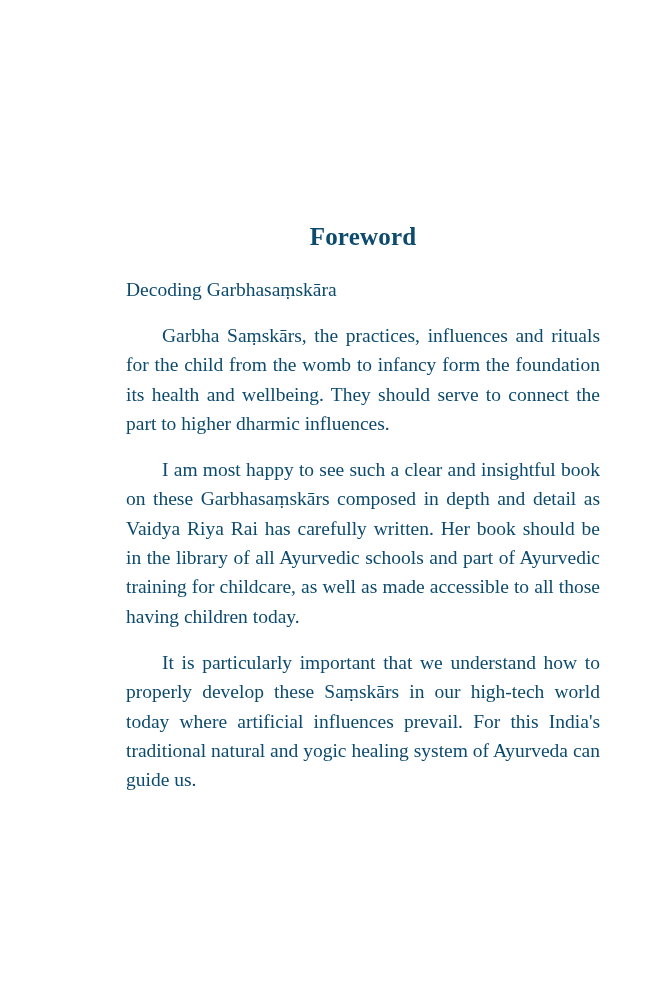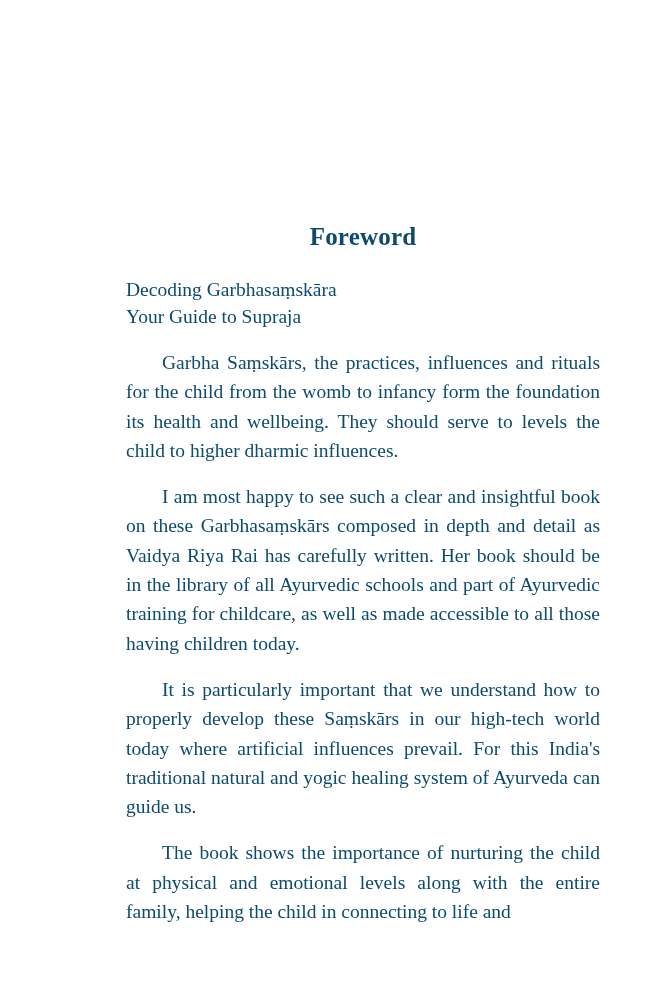--- a/index.html
+++ b/index.html
@@ -66,25 +66,23 @@
 </head>
 <body>
 
 <div class="page">
   <div class="content">
 
     <h1 class="doc-title">Foreword</h1>
 
     <div class="subtitle-block">
       <span class="subtitle-line">Decoding Garbhasaṃskāra</span>
-      <span class="subtitle-line">Your Guide to Supraja</span>
     </div>
 
-    <p class="body-para first">Garbha Saṃskārs, the practices, influences and rituals for the child from the womb to infancy form the foundation its health and wellbeing. They should serve to levels the child to higher dharmic influences.</p>
+    <p class="body-para first">Garbha Saṃskārs, the practices, influences and rituals for the child from the womb to infancy form the foundation its health and wellbeing. They should serve to connect the part to higher dharmic influences.</p>
 
     <p class="body-para subsequent">I am most happy to see such a clear and insightful book on these Garbhasaṃskārs composed in depth and detail as Vaidya Riya Rai has carefully written. Her book should be in the library of all Ayurvedic schools and part of Ayurvedic training for childcare, as well as made accessible to all those having children today.</p>
 
     <p class="body-para subsequent">It is particularly important that we understand how to properly develop these Saṃskārs in our high-tech world today where artificial influences prevail. For this India's traditional natural and yogic healing system of Ayurveda can guide us.</p>
 
-    <p class="body-para last-clipped">The book shows the importance of nurturing the child at physical and emotional levels along with the entire family, helping the child in connecting to life and</p>
 
   </div>
 </div>
 
 </body></html>

